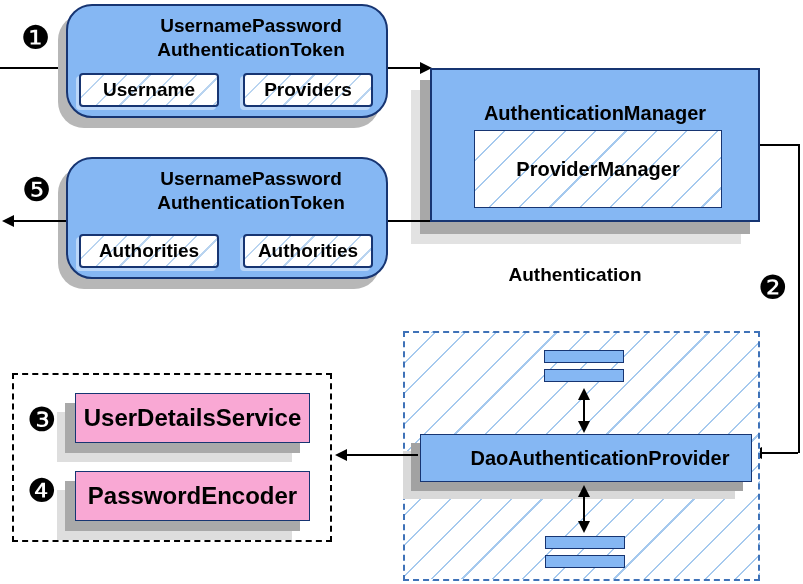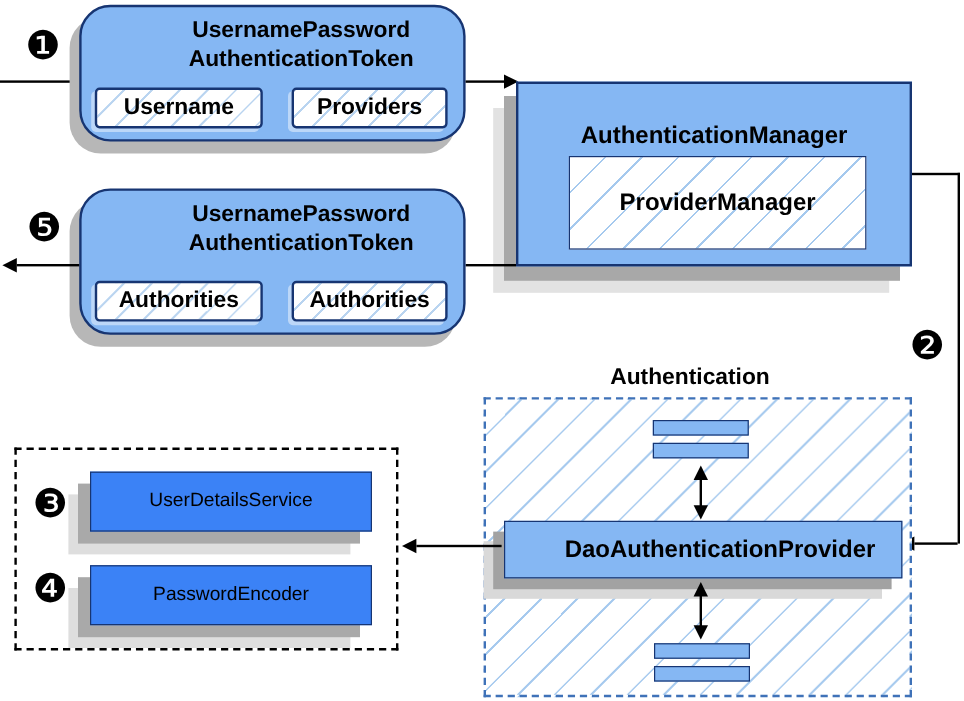--- a/index.html
+++ b/index.html
@@ -25,30 +25,30 @@
     background-image:repeating-linear-gradient(135deg,transparent 0 20px,#a5c9ee 20px 21.5px);
   }
   .hline{position:absolute;height:2px;background:#000;}
   .vline{position:absolute;width:2px;background:#000;}
   .tri{position:absolute;width:0;height:0;}
   .tri-right{border-top:6px solid transparent;border-bottom:6px solid transparent;border-left:12px solid #000;}
   .tri-left{border-top:6px solid transparent;border-bottom:6px solid transparent;border-right:12px solid #000;}
   .tri-up{border-left:6px solid transparent;border-right:6px solid transparent;border-bottom:12px solid #000;}
   .tri-down{border-left:6px solid transparent;border-right:6px solid transparent;border-top:12px solid #000;}
   .badge{position:absolute;font-size:33px;line-height:38px;color:#000;font-family:"DejaVu Sans",sans-serif;}
-  .prov-label{position:absolute;text-align:center;font-weight:bold;font-size:19px;line-height:25px;margin-top:40px;}
+  .prov-label{position:absolute;text-align:center;font-weight:bold;font-size:19px;line-height:25px;}
   .dashed-box{
     position:absolute;box-sizing:border-box;border:2px dashed #3f72b8;background-color:#ffffff;
     background-image:repeating-linear-gradient(135deg,transparent 0 20px,#a5c9ee 20px 21.5px);
   }
   .dotted-box{position:absolute;box-sizing:border-box;border:2px dashed #000;background:transparent;}
   .bar{position:absolute;box-sizing:border-box;width:80px;height:13px;background:#85b7f3;border:1.5px solid #173572;}
   .svc-box{
-    position:absolute;box-sizing:border-box;background:#3b82f6;border:1.5px solid #173572;
-    display:flex;align-items:center;justify-content:center;font-weight:normal;font-size:16px;
+    position:absolute;box-sizing:border-box;background:#f9a8d4;border:1.5px solid #173572;
+    display:flex;align-items:center;justify-content:center;font-weight:bold;font-size:24px;
     box-shadow:-10px 10px 0 #a9a9a9,-18px 19px 0 #dedede;
   }
   .dao-box{
     position:absolute;box-sizing:border-box;background:#85b7f3;border:1.5px solid #173572;
     display:flex;align-items:center;justify-content:center;font-weight:bold;font-size:20px;
     box-shadow:-9px 9px 0 #a2a2a2,-17px 17px 0 #d9d9d9;
   }
 </style>
 </head>
 <body>

